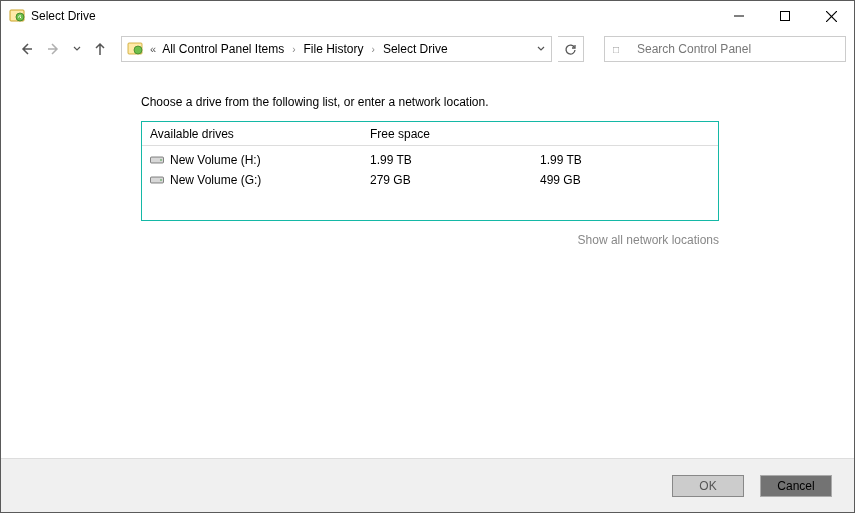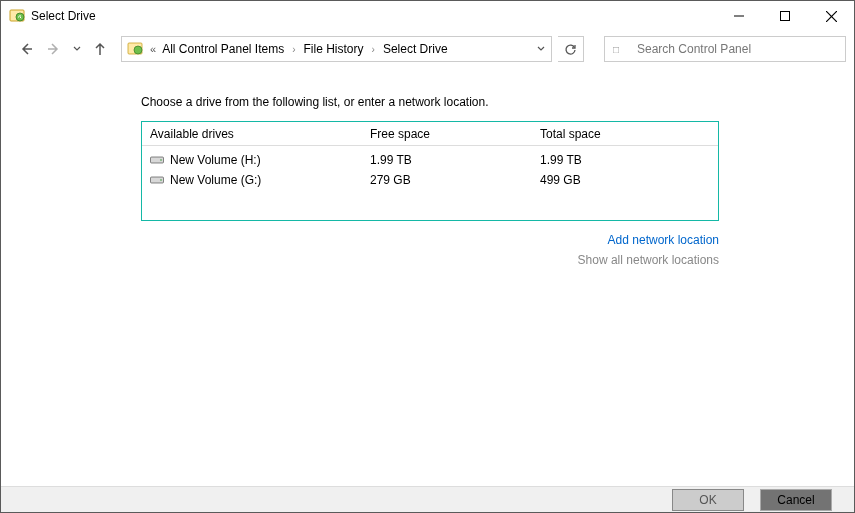--- a/index.html
+++ b/index.html
@@ -138,21 +138,21 @@
     .links {
       width: 578px;
       text-align: right;
       margin-top: 12px;
       font-size: 12px;
     }
     .links a.active { color: #0066cc; display:block; margin-bottom:6px; text-decoration:none; }
     .links a.inactive { color: #888; display:block; text-decoration:none;}
     
     .footer {
-      height: 26px;
+      height: 54px;
       border-top: 1px solid #ddd;
       background: #f0f0f0;
       display: flex;
       align-items: center;
       justify-content: flex-end;
       padding-right: 22px;
       gap: 16px;
     }
     .btn {
       min-width: 72px;
@@ -250,21 +250,20 @@
   </div>
 </div>
 
 <div class="content">
   <div class="instruction">Choose a drive from the following list, or enter a network location.</div>
 
   <div class="drive-table">
     <div class="dt-header">
       <div class="dt-col1">Available drives</div>
       <div class="dt-col2">Free space</div>
-      <div class="dt-col3">Total space</div>
     </div>
     <div class="dt-body">
       <div class="dt-row">
         <div class="dt-col1">
           <span class="drive-icon">
             <svg width="14" height="10">
                 <rect x="0.5" y="2" width="13" height="6" rx="1" fill="#d8d8d8" stroke="#555" stroke-width="0.7"></rect>
                 <circle cx="11" cy="5" r="0.8" fill="#3a9b3a"></circle>
               </svg>
           </span>
@@ -283,21 +282,20 @@
           </span>
           <span>New Volume (G:)</span>
         </div>
         <div class="dt-col2">279 GB</div>
         <div class="dt-col3">499 GB</div>
       </div>
     </div>
   </div>
 
   <div class="links">
-    <a href="#" class="active">Add network location</a>
     <a href="#" class="inactive">Show all network locations</a>
   </div>
 </div>
 
 <div class="footer">
   <button class="btn primary">OK</button>
   <button class="btn">Cancel</button>
 </div>
 
 </body></html>

